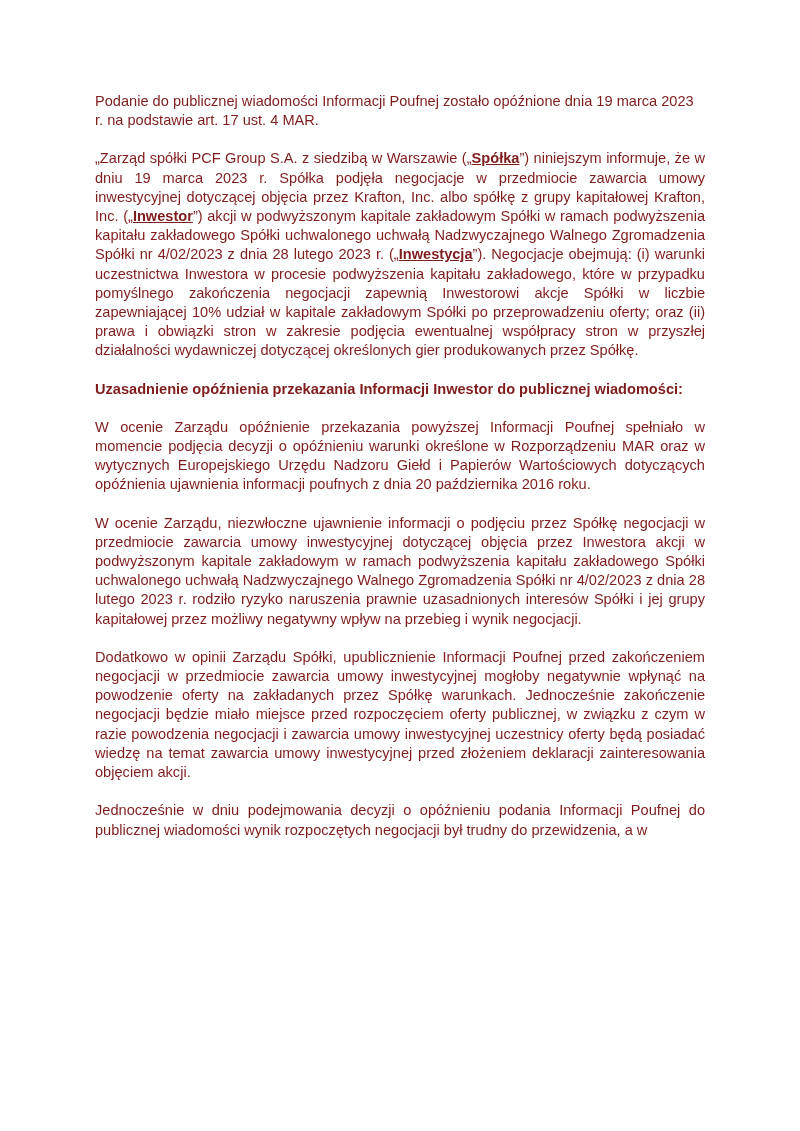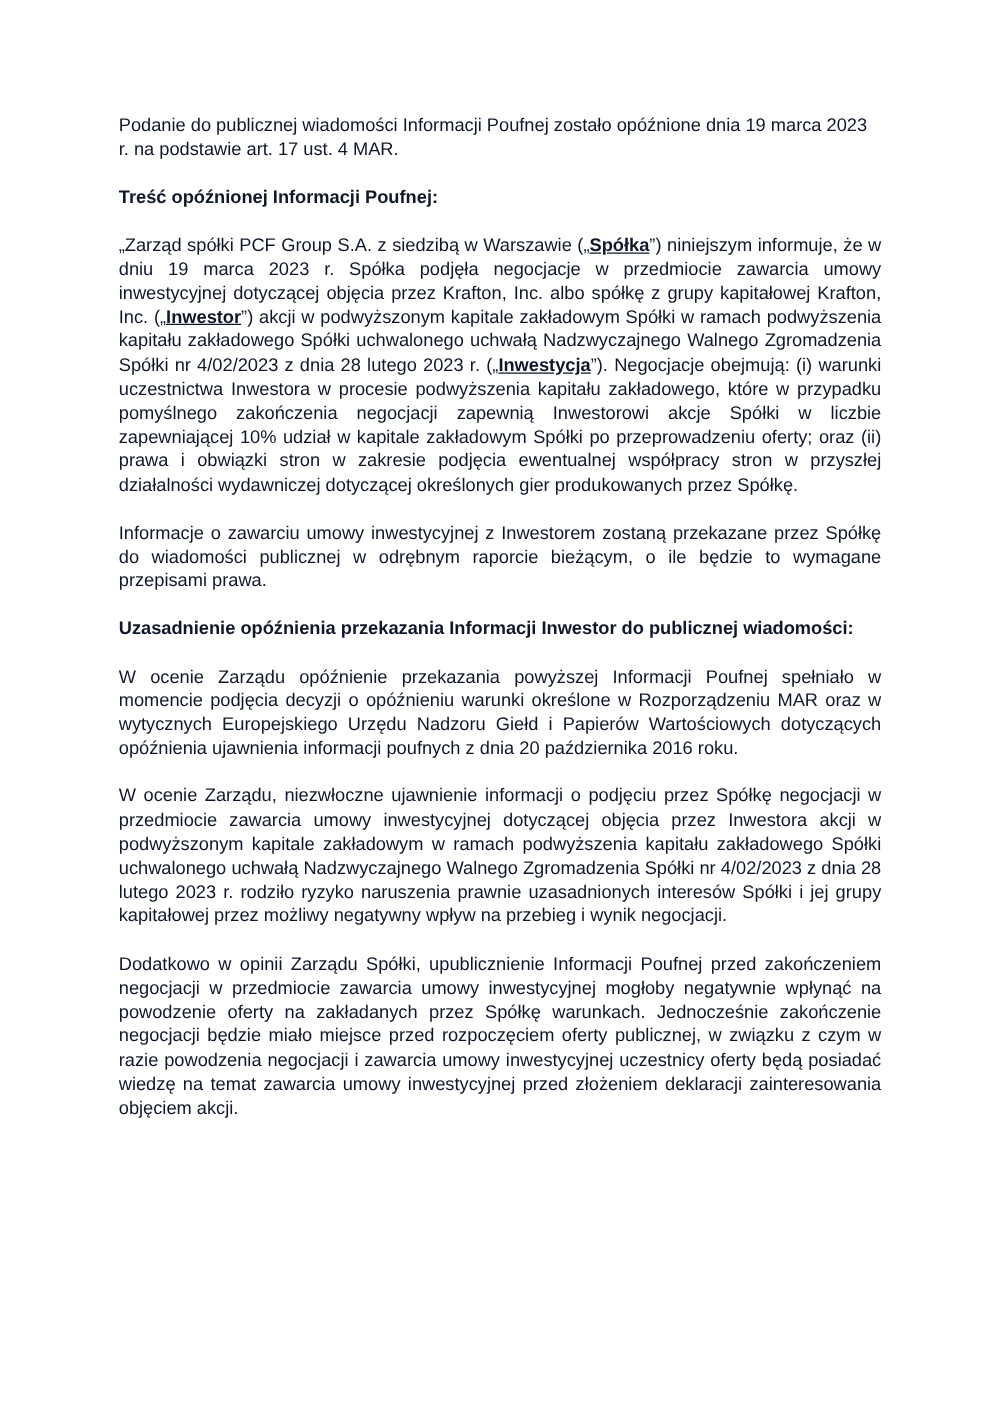--- a/index.html
+++ b/index.html
@@ -1,38 +1,37 @@
 <!DOCTYPE html>
 <html><head>
   <meta charset="utf-8">
   <style>
     html, body { margin: 0; padding: 0; background: #ffffff; }
     body { width: 800px; height: 1131px; overflow: hidden; position: relative; }
     .page {
       position: absolute; left: 95px; top: 92px; width: 610px;
       font-family: "Liberation Sans", sans-serif;
-      font-size: 14.6px; line-height: 19.2px; color: #0f172a;
+      font-size: 14.6px; line-height: 19.2px; color: #7f1d1d;
     }
     .p { margin: 0 0 19px 0; text-align: justify; }
     .p.left { text-align: left; }
     .h { margin: 0 0 19px 0; font-weight: bold; text-align: justify; }
     .h.spread { text-align-last: left; }
     b { font-weight: bold; text-decoration: underline; }
   </style>
 </head>
 <body>
 
 <div class="page">
   <p class="p left">Podanie do publicznej wiadomości Informacji Poufnej zostało opóźnione dnia 19 marca 2023 r. na podstawie art. 17 ust. 4 MAR.</p>
 
-  <p class="h">Treść opóźnionej Informacji Poufnej:</p>
 
   <p class="p"><span>„Zarząd spółki PCF Group S.A. z siedzibą w Warszawie („</span><b>Spółka</b><span>”) niniejszym informuje, że w dniu 19 marca 2023 r. Spółka podjęła negocjacje w przedmiocie zawarcia umowy inwestycyjnej dotyczącej objęcia przez Krafton, Inc. albo spółkę z grupy kapitałowej Krafton, Inc. („</span><b>Inwestor</b><span>”) akcji w podwyższonym kapitale zakładowym Spółki w ramach podwyższenia kapitału zakładowego Spółki uchwalonego uchwałą Nadzwyczajnego Walnego Zgromadzenia Spółki nr 4/02/2023 z dnia 28 lutego 2023 r. („</span><b>Inwestycja</b><span>”). Negocjacje obejmują: (i) warunki uczestnictwa Inwestora w procesie podwyższenia kapitału zakładowego, które w przypadku pomyślnego zakończenia negocjacji zapewnią Inwestorowi akcje Spółki w liczbie zapewniającej 10% udział w kapitale zakładowym Spółki po przeprowadzeniu oferty; oraz (ii) prawa i obwiązki stron w zakresie podjęcia ewentualnej współpracy stron w przyszłej działalności wydawniczej dotyczącej określonych gier produkowanych przez Spółkę.</span></p>
 
-  <p class="p">Informacje o zawarciu umowy inwestycyjnej z Inwestorem zostaną przekazane przez Spółkę do wiadomości publicznej w odrębnym raporcie bieżącym, o ile będzie to wymagane przepisami prawa.</p>
 
 
   <p class="h spread">Uzasadnienie opóźnienia przekazania Informacji Inwestor do publicznej wiadomości:</p>
 
   <p class="p">W ocenie Zarządu opóźnienie przekazania powyższej Informacji Poufnej spełniało w momencie podjęcia decyzji o opóźnieniu warunki określone w Rozporządzeniu MAR oraz w wytycznych Europejskiego Urzędu Nadzoru Giełd i Papierów Wartościowych dotyczących opóźnienia ujawnienia informacji poufnych z dnia 20 października 2016 roku.</p>
   <p class="p">W ocenie Zarządu, niezwłoczne ujawnienie informacji o podjęciu przez Spółkę negocjacji w przedmiocie zawarcia umowy inwestycyjnej dotyczącej objęcia przez Inwestora akcji w podwyższonym kapitale zakładowym w ramach podwyższenia kapitału zakładowego Spółki uchwalonego uchwałą Nadzwyczajnego Walnego Zgromadzenia Spółki nr 4/02/2023 z dnia 28 lutego 2023 r. rodziło ryzyko naruszenia prawnie uzasadnionych interesów Spółki i jej grupy kapitałowej przez możliwy negatywny wpływ na przebieg i wynik negocjacji.</p>
   <p class="p">Dodatkowo w opinii Zarządu Spółki, upublicznienie Informacji Poufnej przed zakończeniem negocjacji w przedmiocie zawarcia umowy inwestycyjnej mogłoby negatywnie wpłynąć na powodzenie oferty na zakładanych przez Spółkę warunkach. Jednocześnie zakończenie negocjacji będzie miało miejsce przed rozpoczęciem oferty publicznej, w związku z czym w razie powodzenia negocjacji i zawarcia umowy inwestycyjnej uczestnicy oferty będą posiadać wiedzę na temat zawarcia umowy inwestycyjnej przed złożeniem deklaracji zainteresowania objęciem akcji.</p>
+  <p class="p">Jednocześnie w dniu podejmowania decyzji o opóźnieniu podania Informacji Poufnej do publicznej wiadomości wynik rozpoczętych negocjacji był trudny do przewidzenia, a w</p>
 </div>
 
 </body></html>

